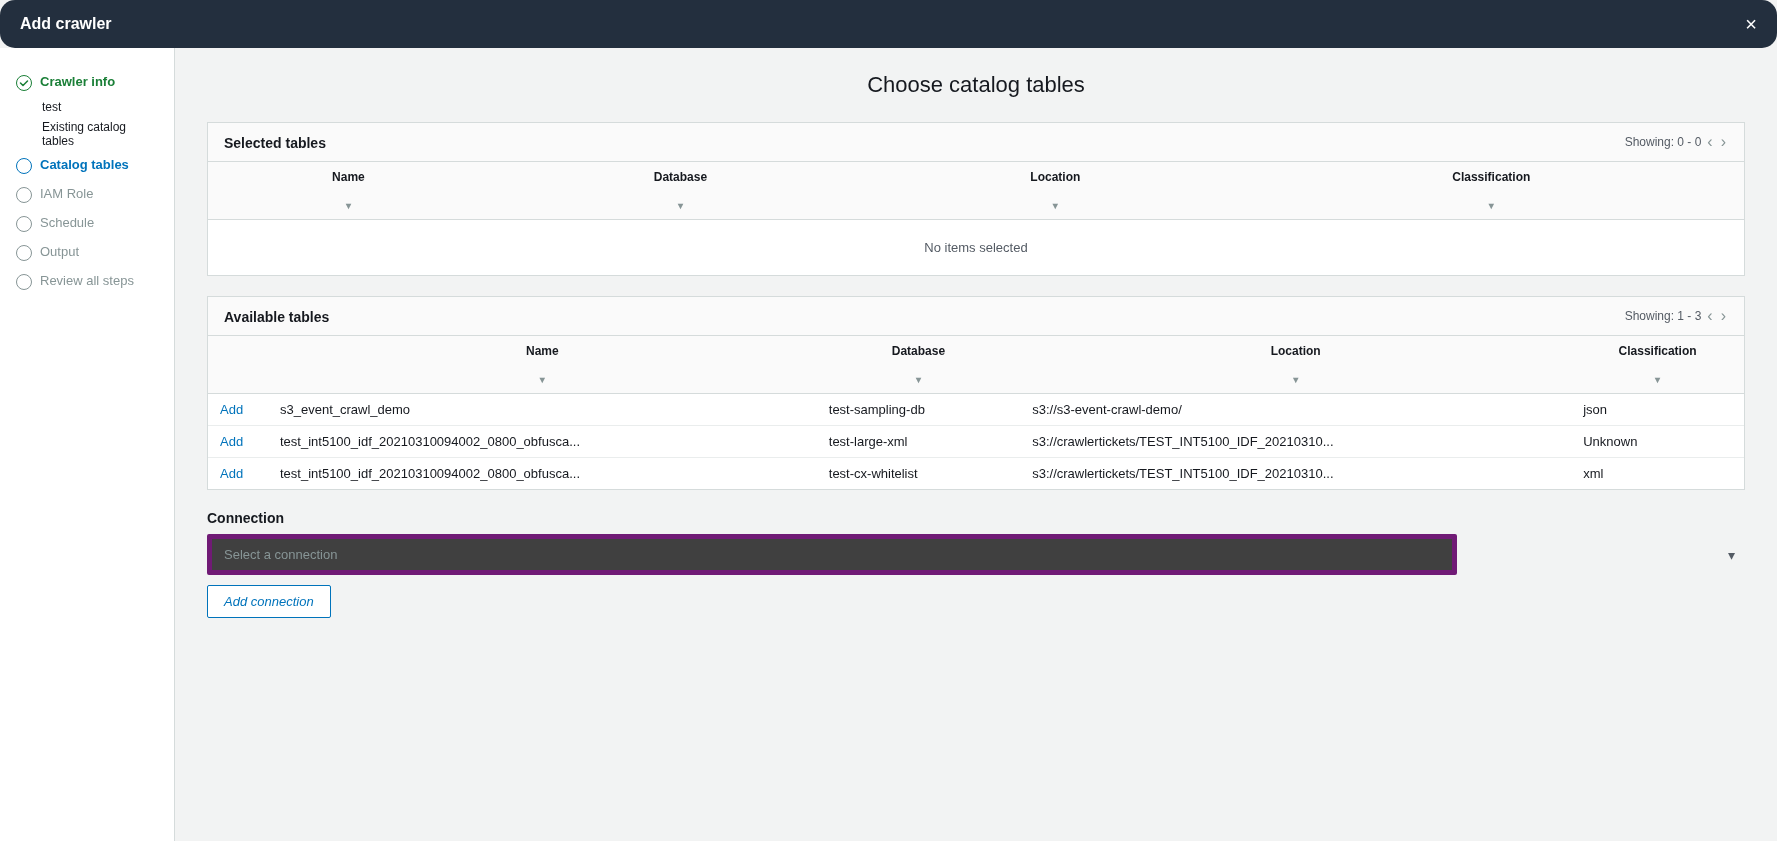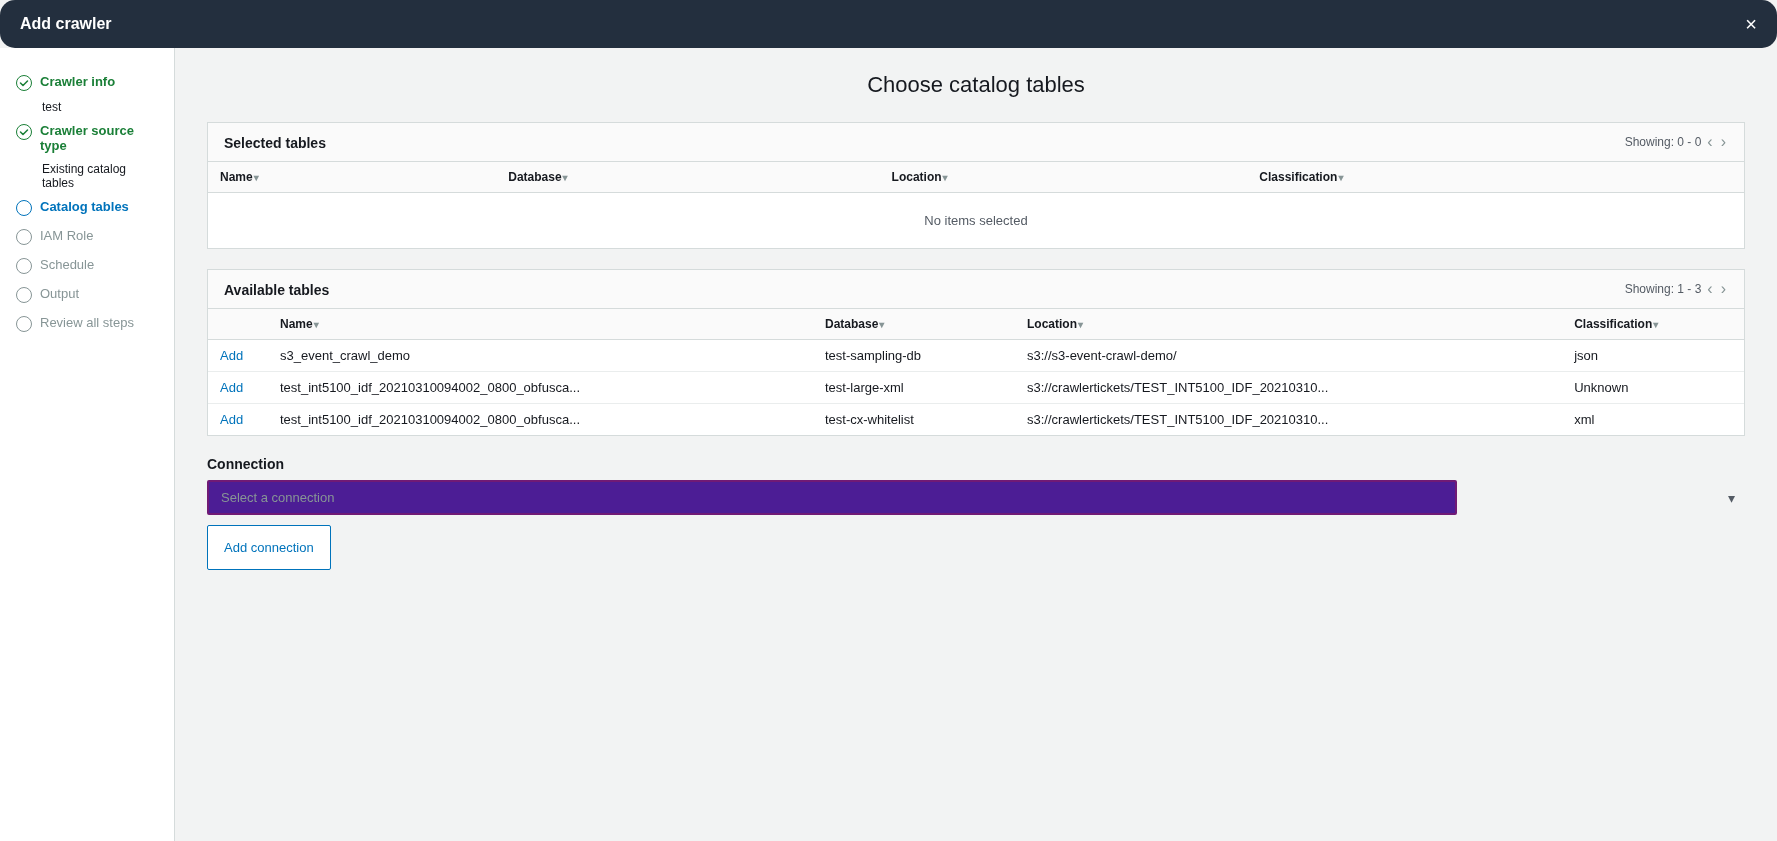--- a/index.html
+++ b/index.html
@@ -33,21 +33,21 @@
       align-items: flex-start;
       gap: 8px;
       cursor: pointer;
     }
     .sidebar-item .step-icon {
       width: 16px;
       height: 16px;
       flex-shrink: 0;
       margin-top: 1px;
     }
-    .sidebar-item .step-label { font-size: 13px; }
+    .sidebar-item .step-label { font-size: 13px; text-align: center; }
     .sidebar-item.completed .step-label { color: #1a7f37; font-weight: 600; }
     .sidebar-item.active .step-label { color: #0073bb; font-weight: 600; }
     .sidebar-item.inactive .step-label { color: #879596; }
     .sidebar-sub-item { padding: 3px 16px 3px 42px; font-size: 12px; color: #16191f; }
 
     .content-area {
       flex: 1;
       overflow-y: auto;
       padding: 24px 32px;
       background: #f2f3f3;
@@ -83,61 +83,62 @@
     table { width: 100%; border-collapse: collapse; }
     thead th {
       text-align: left;
       padding: 8px 12px;
       font-weight: 700;
       font-size: 12px;
       background: #fafafa;
       border-bottom: 1px solid #d5dbdb;
       white-space: nowrap;
     }
-    thead th .th-inner { display: flex; align-items: center; gap: 1px; }
+    thead th .th-inner { display: flex; align-items: center; gap: 16px; flex-direction: column; }
     .th-arrow { color: #879596; font-size: 10px; }
     tbody td { padding: 8px 12px; border-bottom: 1px solid #eaeded; font-size: 13px; vertical-align: middle; }
     tbody tr:last-child td { border-bottom: none; }
     .no-items-row td { text-align: center; color: #545b64; padding: 20px; }
 
     .add-link { color: #0073bb; cursor: pointer; text-decoration: none; font-size: 13px; }
 
     .connection-section { margin-top: 8px; }
     .connection-label { font-weight: 700; font-size: 14px; margin-bottom: 8px; }
     .connection-select-wrapper { position: relative; margin-bottom: 10px; }
     .connection-select {
       width: 100%;
       max-width: 1250px;
       padding: 8px 32px 8px 12px;
-      border: 2px solid #701a75;
+      border: 5px solid #701a75;
       border-radius: 2px;
-      background: #4c1d95;
+      background: #404040;
       font-size: 13px;
       color: #879596;
       appearance: none;
       -webkit-appearance: none;
       cursor: pointer;
     }
     .select-arrow {
       position: absolute;
       right: 10px;
       top: 50%;
       transform: translateY(-50%);
       color: #545b64;
       pointer-events: none;
       font-size: 14px;
     }
     .add-connection-btn {
-      padding: 14px 16px;
+      padding: 8px 16px;
       background: #fff;
       border: 1px solid #0073bb;
       color: #0073bb;
       font-size: 13px;
       cursor: pointer;
       border-radius: 2px;
+      font-style: italic;
     }
 
     
     .icon-check { color: #1a7f37; }
     .icon-circle { color: #879596; }
     .icon-circle-active { color: #0073bb; }
   </style>
 </head>
 <body>
 
@@ -154,29 +155,20 @@
       <span class="step-icon icon-check">
         <svg width="16" height="16" viewBox="0 0 16 16" fill="none">
           <circle cx="8" cy="8" r="7.5" stroke="#1a7f37" fill="none"></circle>
           <path d="M4.5 8l2.5 2.5 4.5-4.5" stroke="#1a7f37" stroke-width="1.5" fill="none" stroke-linecap="round" stroke-linejoin="round"></path>
         </svg>
       </span>
       <span class="step-label">Crawler info</span>
     </div>
     <div class="sidebar-sub-item">test</div>
 
-    <div class="sidebar-item completed">
-      <span class="step-icon icon-check">
-        <svg width="16" height="16" viewBox="0 0 16 16" fill="none">
-          <circle cx="8" cy="8" r="7.5" stroke="#1a7f37" fill="none"></circle>
-          <path d="M4.5 8l2.5 2.5 4.5-4.5" stroke="#1a7f37" stroke-width="1.5" fill="none" stroke-linecap="round" stroke-linejoin="round"></path>
-        </svg>
-      </span>
-      <span class="step-label">Crawler source type</span>
-    </div>
     <div class="sidebar-sub-item">Existing catalog tables</div>
 
     <div class="sidebar-item active">
       <span class="step-icon icon-circle-active">
         <svg width="16" height="16" viewBox="0 0 16 16" fill="none">
           <circle cx="8" cy="8" r="7.5" stroke="#0073bb" fill="none"></circle>
         </svg>
       </span>
       <span class="step-label">Catalog tables</span>
     </div>

